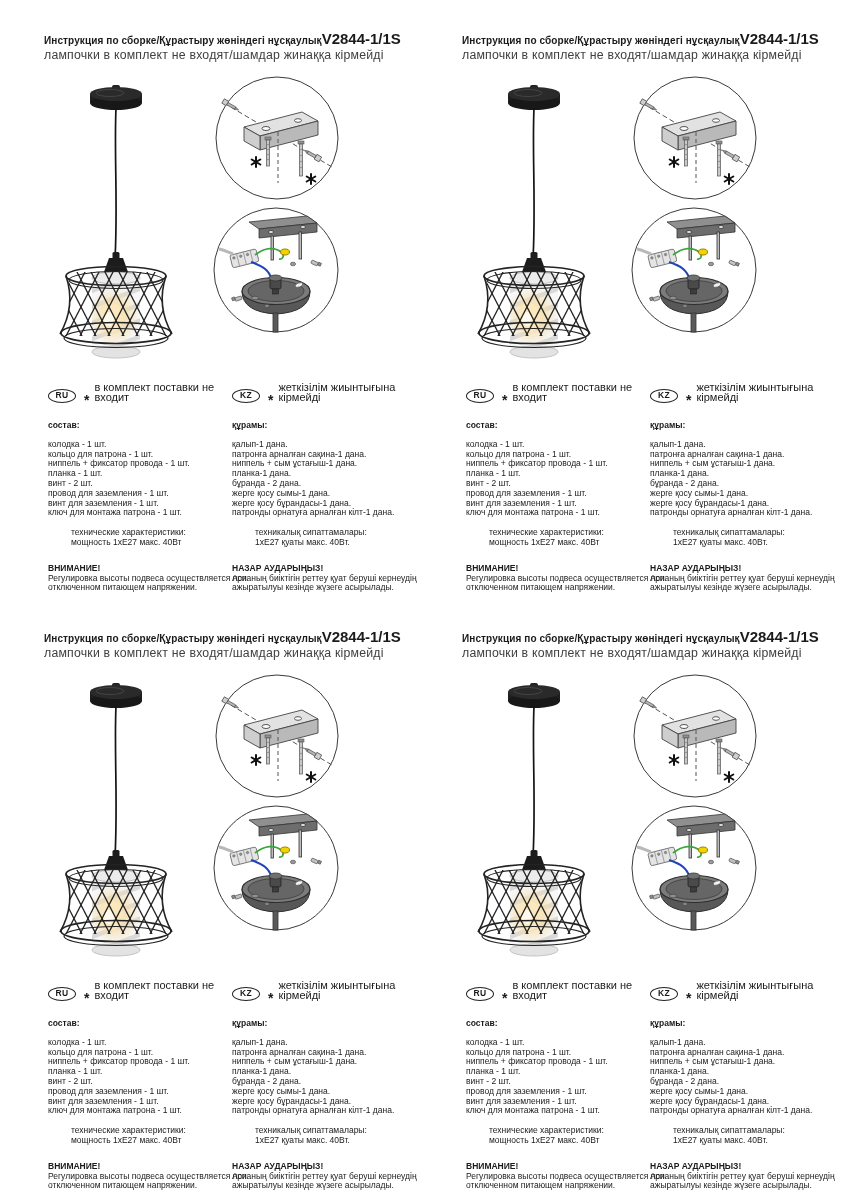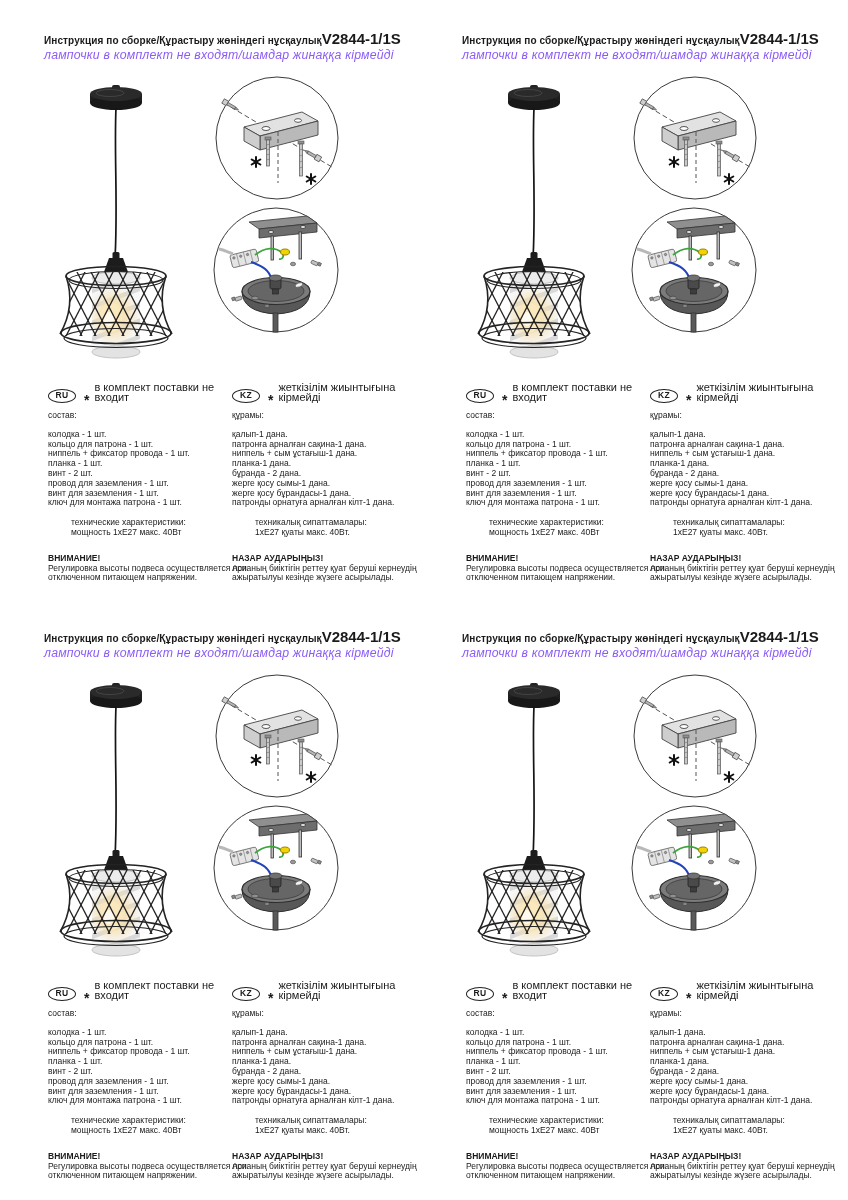--- a/index.html
+++ b/index.html
@@ -10,41 +10,41 @@
   }
   .page{position:absolute;inset:0;}
   .sheet-slot{position:absolute;width:392px;height:575px;}
   .sheet{position:relative;width:392px;height:575px;}
 
   
   .hdr{position:absolute;left:0;top:0;width:392px;}
   .hdr-line1{display:flex;align-items:baseline;}
   .hdr-title{font-size:10px;font-weight:bold;letter-spacing:0.1px;}
   .hdr-model{font-size:15px;font-weight:bold;padding-right:14px;}
-  .hdr-sub{font-size:12.3px;color:#8b5cf6;margin-top:1px;letter-spacing:0.2px;font-style:italic;}
+  .hdr-sub{font-size:12.3px;color:#404040;margin-top:1px;letter-spacing:0.2px;}
 
   
   .fig-lamp{position:absolute;left:10px;top:52px;}
   .fig-circle1{position:absolute;left:170px;top:45px;}
   .fig-circle2{position:absolute;left:167px;top:175px;}
 
   
   .cols{position:absolute;left:4px;top:358px;width:388px;}
   .col{position:absolute;top:0;width:195px;font-size:8.5px;line-height:9.8px;}
   .col.ru{left:0;}
   .col.kz{left:184px;}
   .badge-row{display:flex;align-items:flex-end;height:15px;}
   .lang-badge{
     display:inline-flex;align-items:center;justify-content:center;
     min-width:22px;height:12px;border:1.3px solid #222;border-radius:50%;
     font-size:8.5px;font-weight:bold;letter-spacing:0.3px;padding:0 2px;
   }
   .star{font-size:14px;font-weight:bold;line-height:10px;margin:0 5px 0 8px;position:relative;top:2px;}
   .note{font-size:11px;}
-  .list-title{margin-top:8px;}
+  .list-title{margin-top:18px;font-weight:bold;}
   .parts{margin-top:9px;}
   .tech{margin-top:10px;margin-left:23px;}
   .warn{margin-top:16px;}
   .warn-title{font-weight:bold;}
   .warn-text{width:200px;}
 </style>
 </head>
 <body>
 
 <div class="page">

